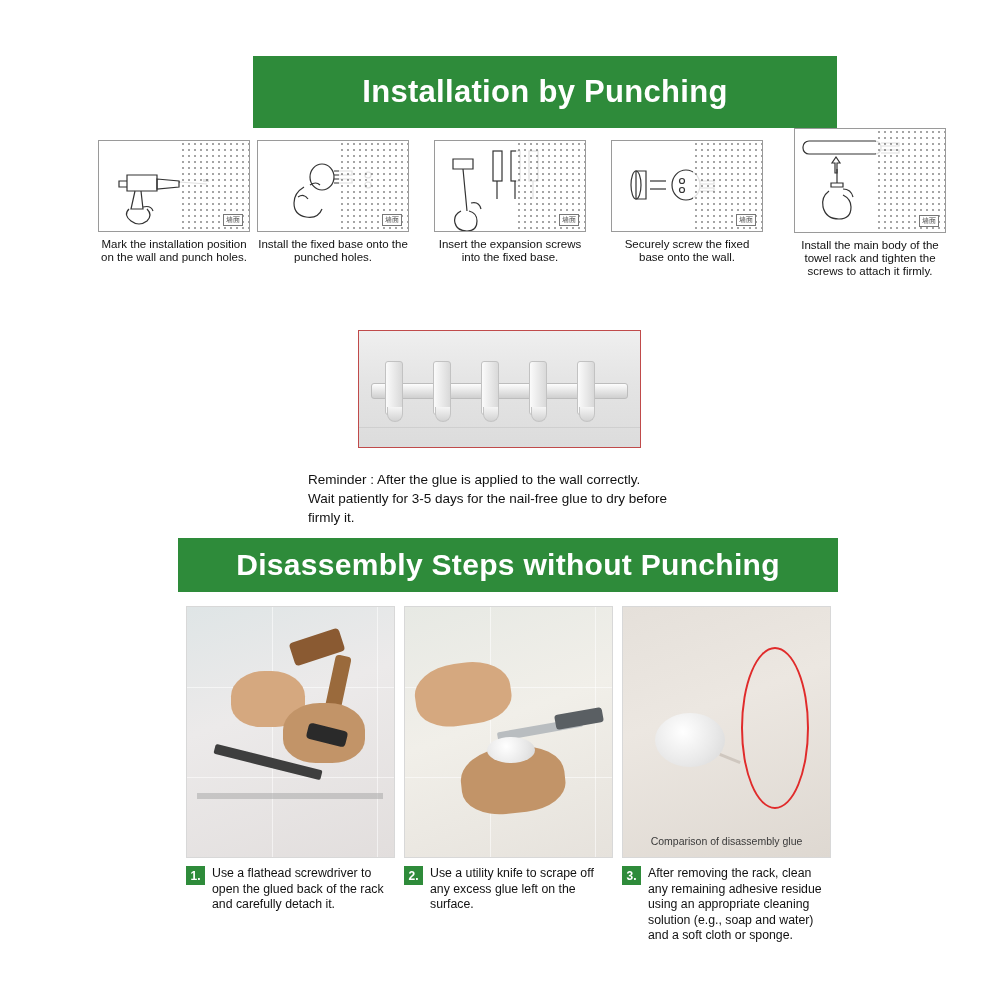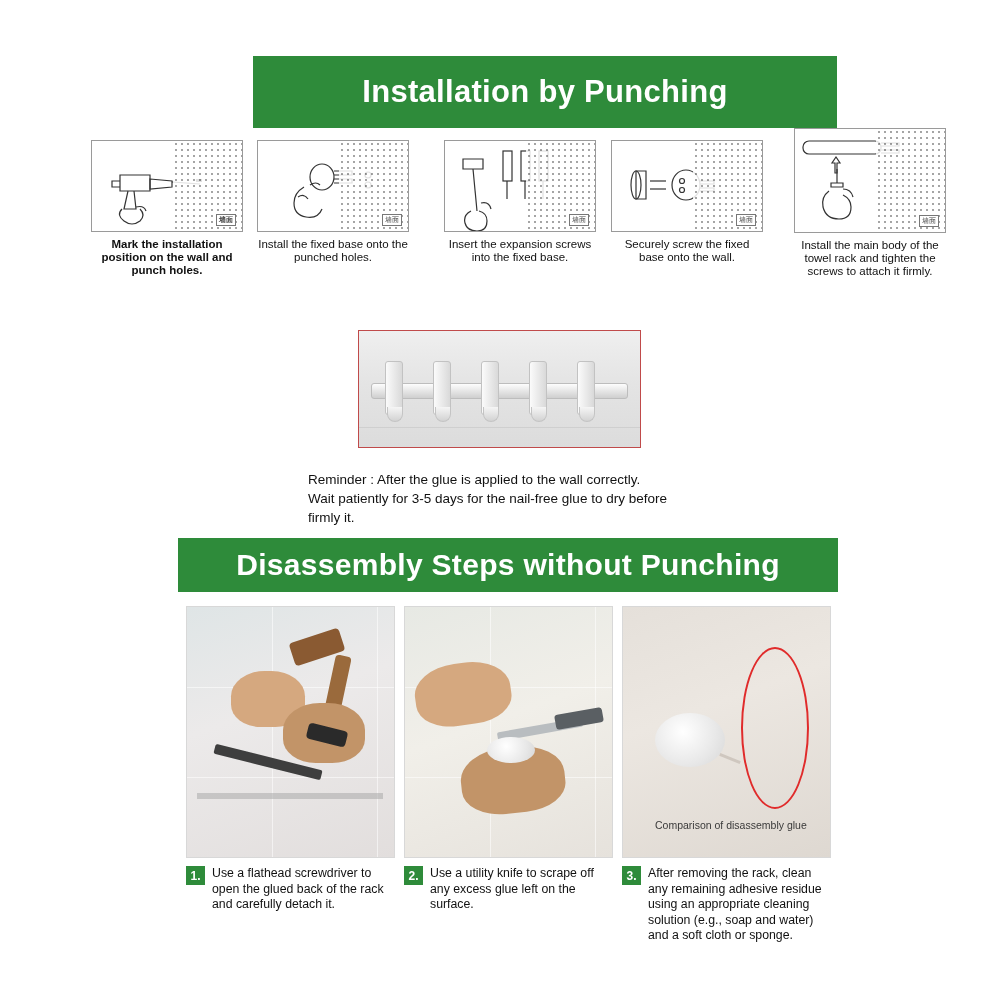--- a/index.html
+++ b/index.html
@@ -205,25 +205,24 @@
   }
   .red-ellipse {
     position: absolute;
     border: 2.5px solid #e02b2b;
     border-radius: 50%;
   }
   .photo-caption-in {
     position: absolute;
     left: 0;
     right: 0;
-    bottom: 26px;
-    text-align: left;
+    bottom: 10px;
+    text-align: center;
     font-size: 10.5px;
     color: #3a3a3a;
-    margin-left: 32px;
   }
 
   
   .num-caption {
     position: absolute;
     top: 866px;
     width: 212px;
     display: flex;
     gap: 7px;
   }
@@ -251,21 +250,21 @@
 </style>
 </head>
 <body>
 
 <div class="banner" id="banner-install">
   <span>Installation by Punching</span>
 </div>
 
 <div id="punch-row">
 
-  <div class="punch-step" style="left:11px;font-weight:bold;">
+  <div class="punch-step" style="left:18px;">
     <div class="thumb">
       <div class="wall-speckle"></div>
       <div class="wall-label">墙面</div>
       <svg width="152" height="92" viewBox="0 0 152 92">
         <g fill="none" stroke="#333" stroke-width="1.2">
           <path d="M28 34 l30 0 l0 16 l-30 0 z"></path>
           <path d="M58 38 l22 2 l0 6 l-22 2 z"></path>
           <path d="M80 41 l28 2"></path>
           <path d="M36 50 l-4 18 l12 0 l-2 -18"></path>
           <path d="M30 68 q-6 6 2 12 q8 6 16 0 q6 -6 0 -12"></path>
@@ -291,21 +290,21 @@
           <path d="M52 44 q6 -4 10 0"></path>
           <path d="M40 56 q6 -4 10 2"></path>
           <circle cx="110" cy="34" r="3"></circle>
           <circle cx="110" cy="44" r="3"></circle>
         </g>
       </svg>
     </div>
     <div class="cap">Install the fixed base onto the punched holes.</div>
   </div>
 
-  <div class="punch-step" style="left:364px;">
+  <div class="punch-step" style="left:354px;">
     <div class="thumb">
       <div class="wall-speckle"></div>
       <div class="wall-label">墙面</div>
       <svg width="152" height="92" viewBox="0 0 152 92">
         <g fill="none" stroke="#333" stroke-width="1.2">
           <path d="M18 18 l20 0 l0 10 l-20 0 z"></path>
           <path d="M28 28 l4 42"></path>
           <path d="M26 70 q-8 4 -6 12 q2 8 12 8 q10 0 10 -10 q0 -8 -8 -10"></path>
           <path d="M36 62 q8 -2 10 6"></path>
           <rect x="58" y="10" width="9" height="30"></rect>

